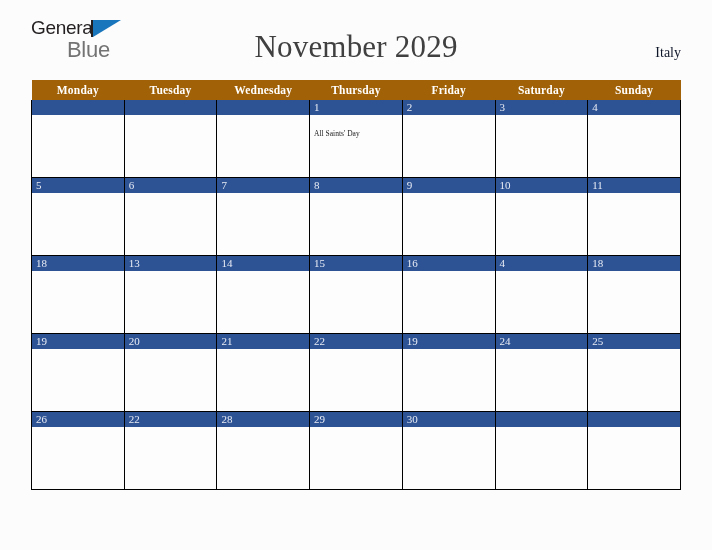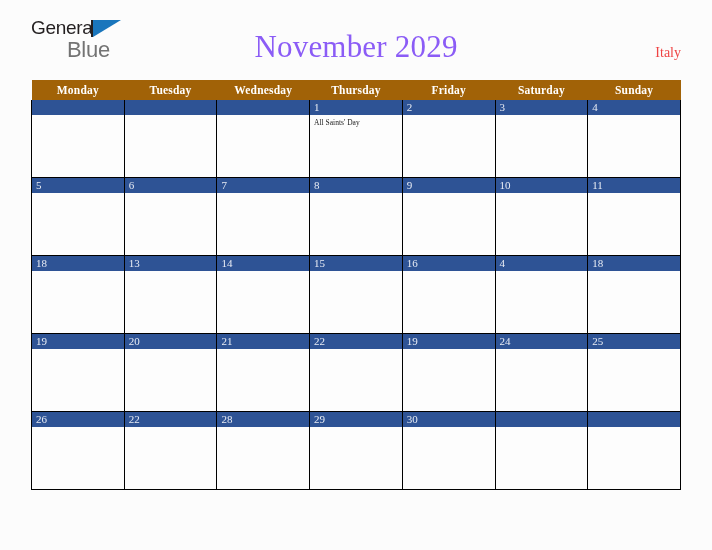--- a/index.html
+++ b/index.html
@@ -76,31 +76,31 @@
 
   .cal-title {
     position: absolute;
     left: 0;
     top: 29px;
     width: 712px;
     text-align: center;
     font-family: "Liberation Serif", serif;
     font-size: 31px;
     font-weight: 400;
-    color: #8b5cf6;
+    color: #404040;
     letter-spacing: 0.2px;
   }
 
   .cal-country {
     position: absolute;
     right: 31px;
     top: 45px;
     font-family: "Liberation Serif", serif;
     font-size: 14px;
-    color: #ef4444;
+    color: #0f172a;
     text-align: center;
   }
 
   
   .calendar {
     position: absolute;
     left: 31px;
     top: 80px;
     width: 650px;
     border-collapse: collapse;
@@ -143,21 +143,21 @@
     background: #2e5395;
     height: 15px;
     line-height: 15px;
     padding-left: 4px;
     font-family: "Liberation Serif", serif;
     font-size: 11px;
     color: #e8ecf4;
   }
 
   .events {
-    padding: 3px 3px 0 4px;
+    padding: 14px 3px 0 4px;
   }
   .event {
     font-family: "Liberation Serif", serif;
     font-size: 7.5px;
     line-height: 10px;
     color: #1a1a1a;
     white-space: nowrap;
     overflow: hidden;
   }
 </style>

